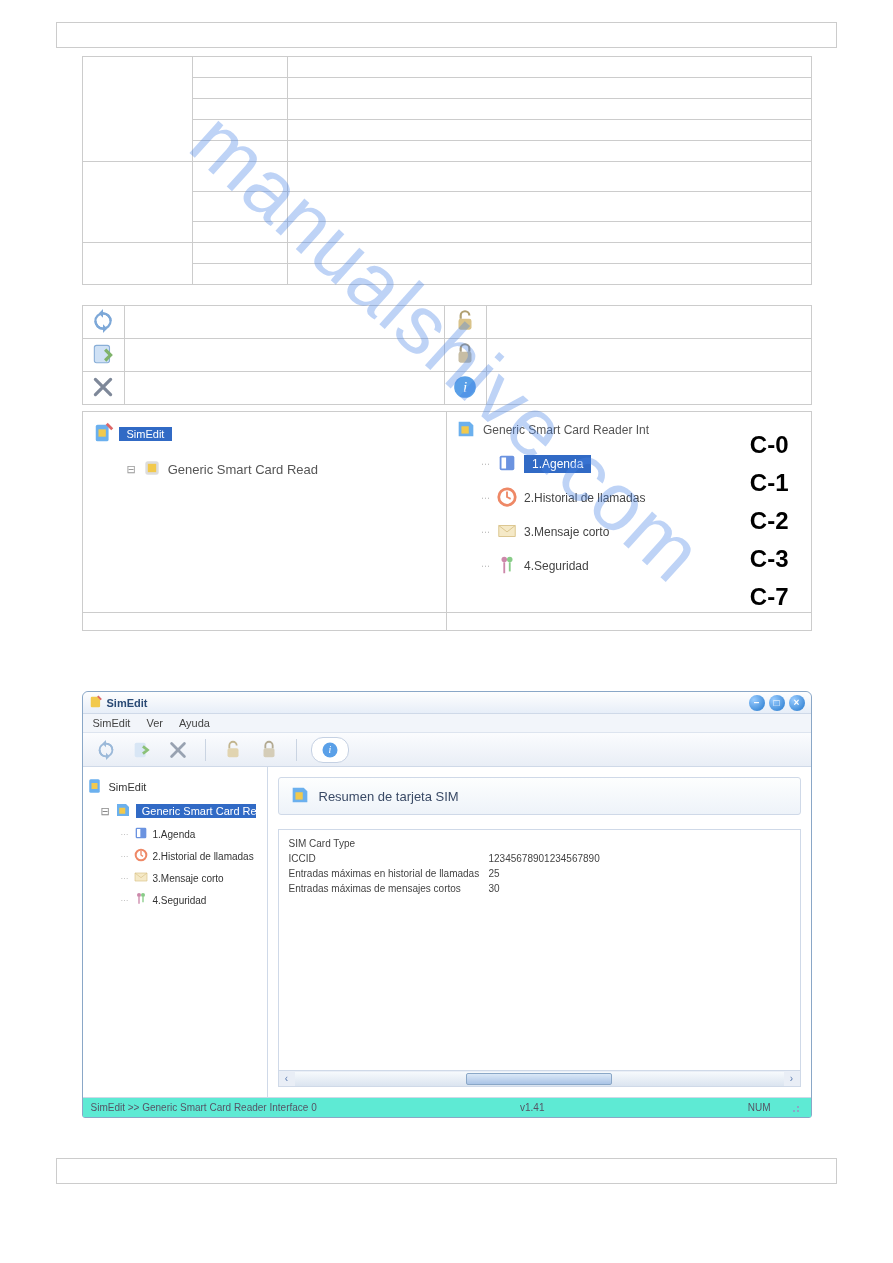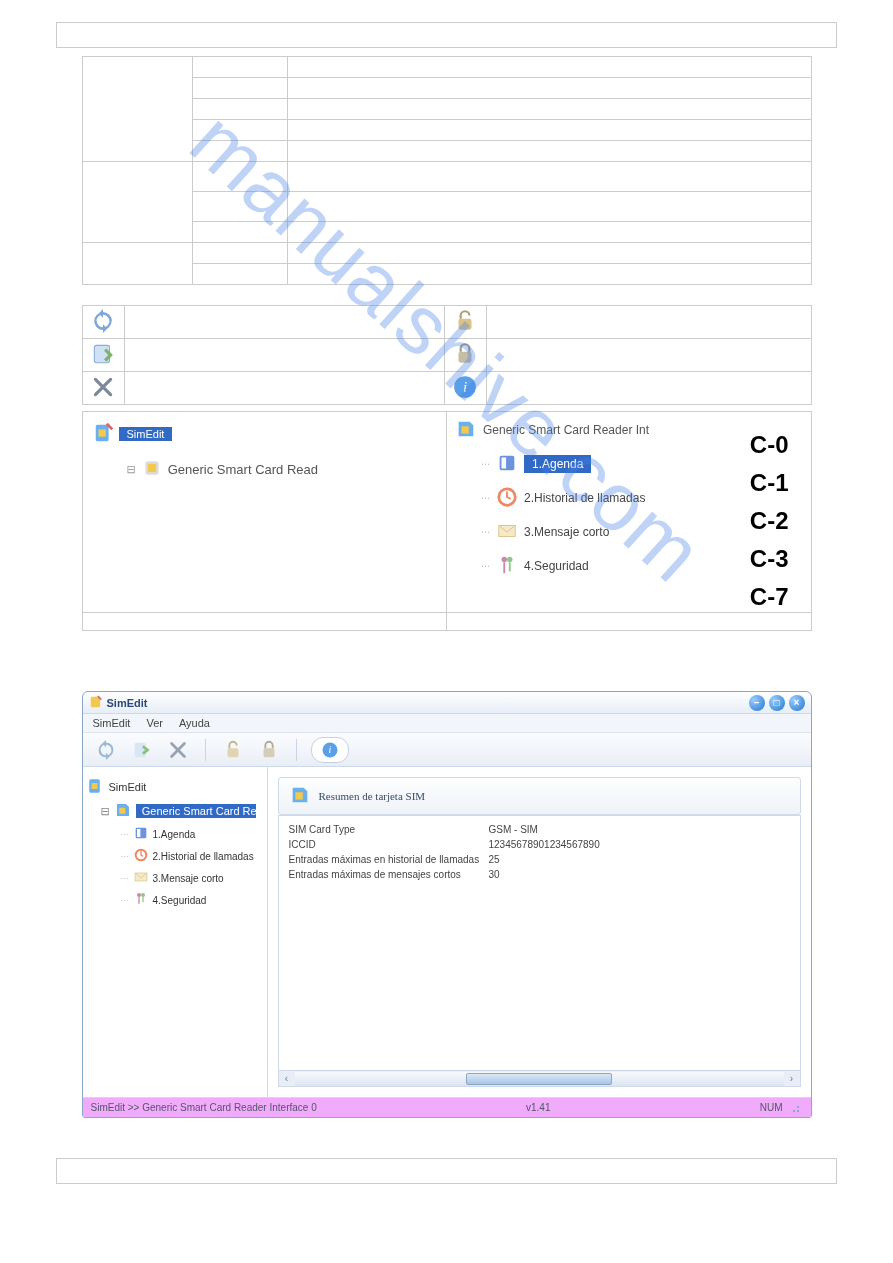--- a/index.html
+++ b/index.html
@@ -128,23 +128,23 @@
     width: 185px; border-right: 1px solid #cfd9e8;
     padding: 6px 4px; overflow: hidden;
     position: relative;
   }
   .content-pane { flex: 1; padding: 10px; display:flex; flex-direction:column; }
   .summary-head {
     border: 1px solid #cfd9e8; border-radius: 3px;
     padding: 6px 10px; display: flex; align-items: center; gap: 8px;
     background: linear-gradient(#fdfefe,#eef3f9);
   }
-  .summary-head .txt { font-size: 11px; color: #3a4a66; font-family: Liberation Serif, serif; }
+  .summary-head .txt { font-size: 13px; color: #3a4a66; }
   .info-table {
-    margin-top: 0;
+    margin-top: 14px;
     border: 1px solid #cfd9e8;
     flex: 1;
     overflow: hidden;
     display: flex; flex-direction: column;
   }
   .info-rows { padding: 6px 10px; flex:1; }
   .info-row { display: flex; font-size: 10px; color: #444; line-height: 15px; }
   .info-row .k { width: 200px; }
   .info-row .v { flex: 1; }
   .hscroll {
@@ -152,23 +152,23 @@
     display: flex; align-items: center;
   }
   .hscroll .arrow { width: 16px; text-align: center; color: #5a7bb0; font-size: 10px; }
   .hscroll .track { flex:1; height: 14px; background: linear-gradient(#f6f9fc,#dbe4f0); position: relative; }
   .hscroll .thumb { position:absolute; left: 35%; width: 30%; top:1px; bottom:1px; background: linear-gradient(#dbe8f7,#aac4e6); border:1px solid #8aa7c7; border-radius:2px; }
 
   .statusbar {
     display: flex; align-items: center;
     height: 20px; padding: 0 8px;
     border-top: 1px solid #cfd9e8;
-    background: #f0abfc;
+    background: #5eead4;
     font-size: 10px; color: #556;
-    gap: 0;
+    gap: 12px;
   }
   .statusbar .spacer { flex:1; }
 
   .tree-line { display: flex; align-items: center; gap: 4px; margin: 4px 0; }
   .tree-indent1 { margin-left: 14px; }
   .tree-indent2 { margin-left: 34px; }
 
   .page-border-bottom {
     border: 1px solid #ccc;
     margin: 40px 56px 0 56px;
@@ -512,21 +512,20 @@
                 <path d="M4 4h12l4 4v12H4z" fill="#6bb0ee"></path>
                 <rect x="7" y="9" width="8" height="8" fill="#f2c94c"></rect>
               </svg>
         </span>
         <span class="txt">Resumen de tarjeta SIM</span>
       </div>
       <div class="info-table">
         <div class="info-rows" id="info-rows">
               <div class="info-row">
                 <div class="k">SIM Card Type</div>
-                <div class="v">GSM - SIM</div>
               </div>
               <div class="info-row">
                 <div class="k">ICCID</div>
                 <div class="v">12345678901234567890</div>
               </div>
               <div class="info-row">
                 <div class="k">Entradas máximas en historial de llamadas</div>
                 <div class="v">25</div>
               </div>
               <div class="info-row">

